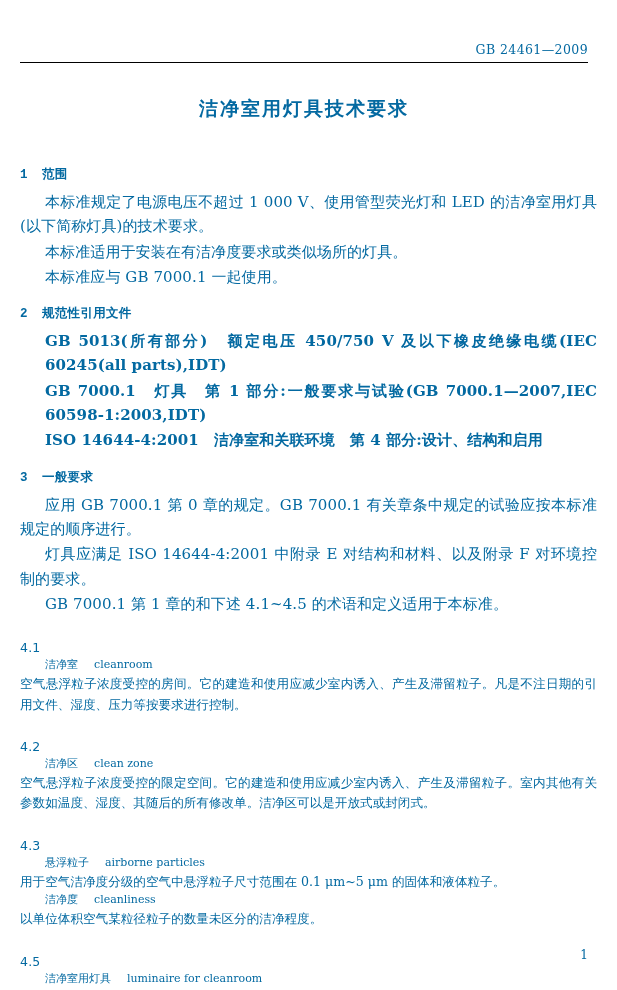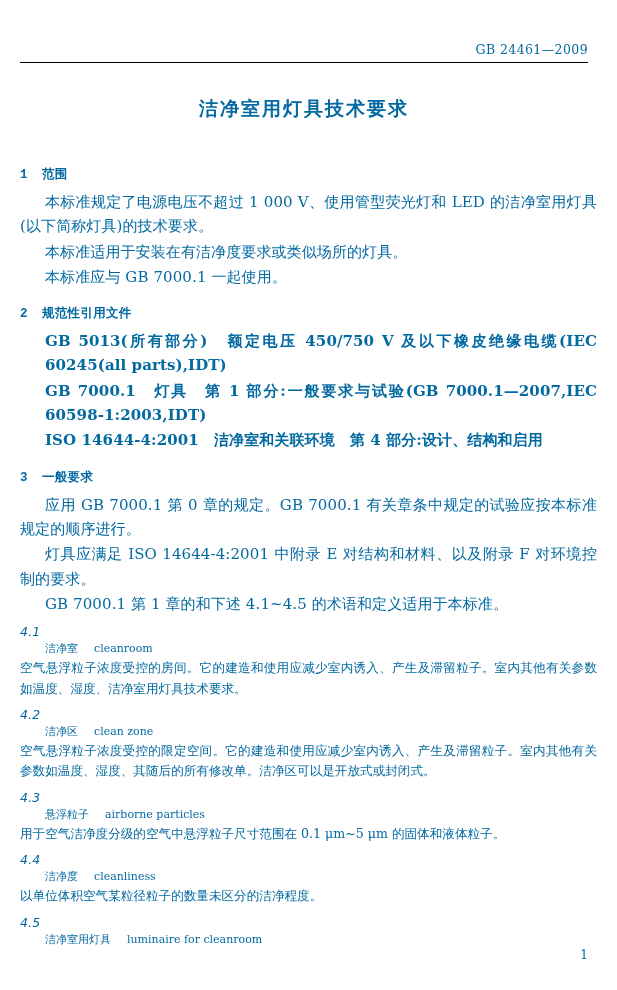--- a/index.html
+++ b/index.html
@@ -70,23 +70,22 @@
   .indent2 {
     text-indent: 25px;
   }
   .indent-hang {
     padding-left: 25px;
     font-weight: bold;
   }
   .term-num {
     font-size: 12.5px;
     font-family: "DejaVu Sans", "Liberation Sans", sans-serif;
-    margin: 8px 0 2px 0;
+    margin: 24px 0 2px 0;
     letter-spacing: 0.2px;
-    font-style: italic;
   }
   .term-name {
     font-size: 11px;
     font-weight: normal;
     font-family: "DejaVu Sans", "Liberation Sans", sans-serif;
     margin: 0 0 2px 0;
     padding-left: 25px;
   }
   .term-name .en {
     font-family: "DejaVu Serif", "Liberation Serif", serif;
@@ -137,35 +136,34 @@
     </div>
     <p class="para indent2">应用 GB 7000.1 第 0 章的规定。GB 7000.1 有关章条中规定的试验应按本标准规定的顺序进行。</p>
     <p class="para indent2">灯具应满足 ISO 14644-4:2001 中附录 E 对结构和材料、以及附录 F 对环境控制的要求。</p>
 
     <p class="para indent2">GB 7000.1 第 1 章的和下述 4.1~4.5 的术语和定义适用于本标准。</p>
 
     <div class="term-num">4.1</div>
     <div class="term-name">
       <span>洁净室</span><span class="en">cleanroom</span>
     </div>
-    <p class="term-def">空气悬浮粒子浓度受控的房间。它的建造和使用应减少室内诱入、产生及滞留粒子。室内其他有关参数如温度、湿度、洁净室用灯具技术要求。</p>
+    <p class="term-def">空气悬浮粒子浓度受控的房间。它的建造和使用应减少室内诱入、产生及滞留粒子。凡是不注日期的引用文件、湿度、压力等按要求进行控制。</p>
 
     <div class="term-num">4.2</div>
     <div class="term-name">
       <span>洁净区</span><span class="en">clean zone</span>
     </div>
     <p class="term-def">空气悬浮粒子浓度受控的限定空间。它的建造和使用应减少室内诱入、产生及滞留粒子。室内其他有关参数如温度、湿度、其随后的所有修改单。洁净区可以是开放式或封闭式。</p>
 
     <div class="term-num">4.3</div>
     <div class="term-name">
       <span>悬浮粒子</span><span class="en">airborne particles</span>
     </div>
     <p class="term-def">用于空气洁净度分级的空气中悬浮粒子尺寸范围在 0.1 μm~5 μm 的固体和液体粒子。</p>
 
-    <div class="term-num">4.4</div>
     <div class="term-name">
       <span>洁净度</span><span class="en">cleanliness</span>
     </div>
     <p class="term-def">以单位体积空气某粒径粒子的数量未区分的洁净程度。</p>
 
     <div class="term-num">4.5</div>
     <div class="term-name">
       <span>洁净室用灯具</span><span class="en">luminaire for cleanroom</span>
     </div>
 

